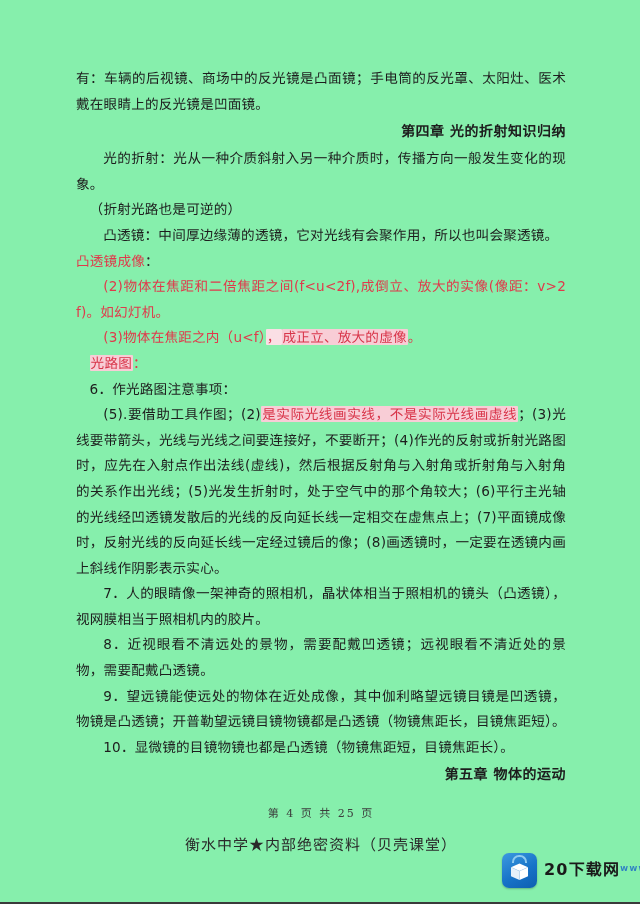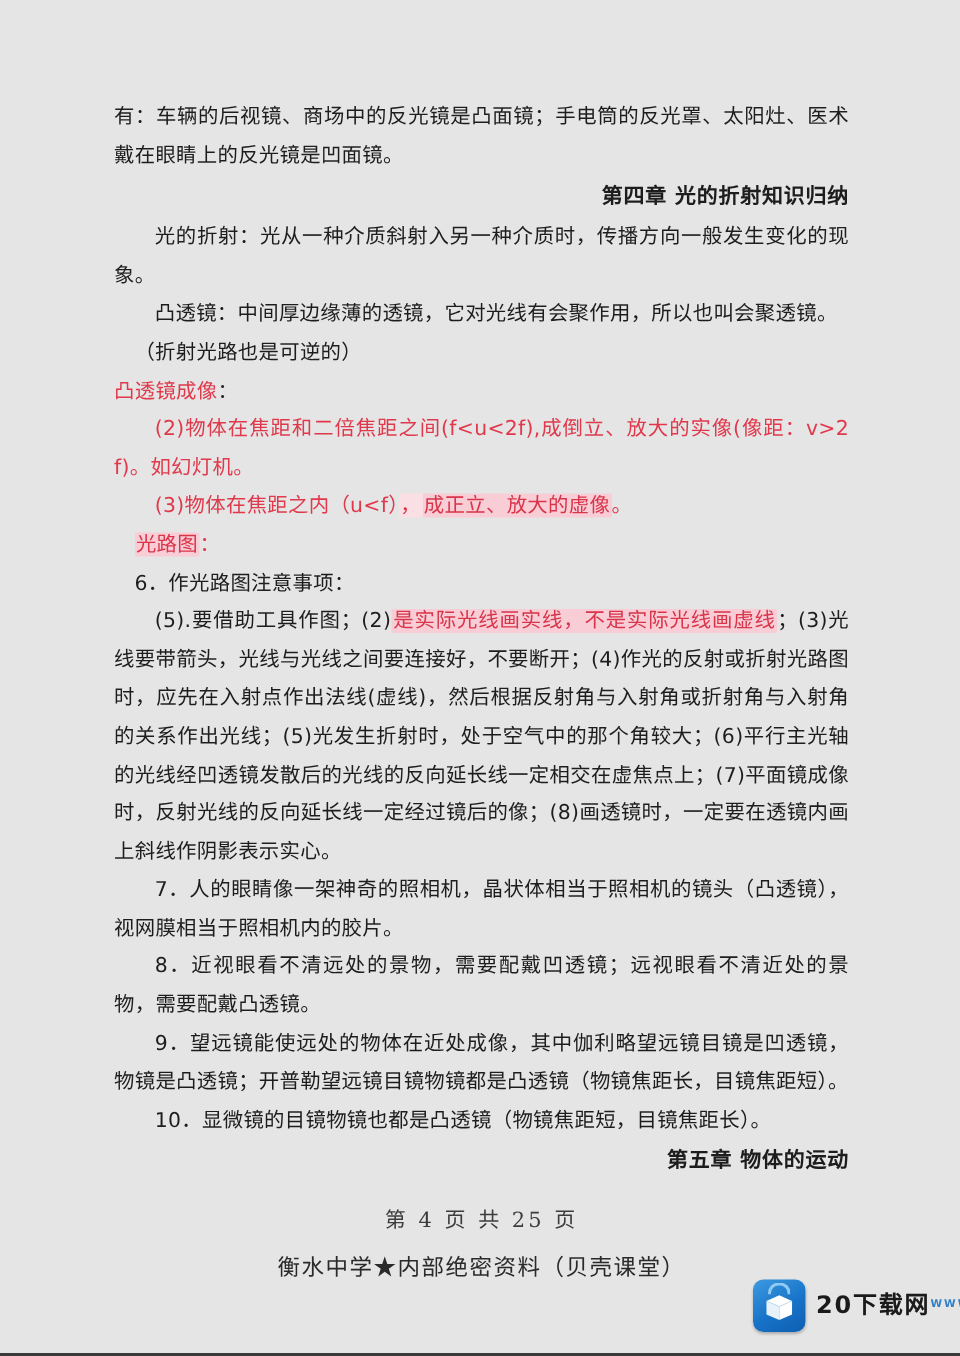--- a/index.html
+++ b/index.html
@@ -17,21 +17,21 @@
     color: #1d1d1d;
     -webkit-font-smoothing: antialiased;
   }
 
   
   #page-sheet {
     position: absolute;
     left: 0; top: 0;
     width: 640px;
     height: 904px;
-    background: #e5e5e5;
+    background: #86efac;
     box-sizing: border-box;
   }
   #bottom-rule {
     position: absolute;
     left: 0;
     bottom: 0;
     width: 640px;
     height: 2px;
     background: #3a3a3a;
   }
@@ -86,21 +86,21 @@
   
   #page-footer {
     position: absolute;
     left: 76px;
     top: 806px;
     width: 490px;
     text-align: center;
   }
   #page-number {
     font-family: "DejaVu Serif", "Liberation Serif", serif;
-    font-size: 14px;
+    font-size: 11px;
     letter-spacing: 2px;
     color: #3c3c3c;
     line-height: 16px;
   }
   #confidential-line {
     margin-top: 14px;
     font-family: "DejaVu Serif", "Liberation Serif", serif;
     font-size: 15px;
     letter-spacing: 1px;
     color: #2a2a2a;
@@ -172,23 +172,23 @@
 
   <div id="text-column">
 
     <p class="para">有：车辆的后视镜、商场中的反光镜是凸面镜；手电筒的反光罩、太阳灶、医术戴在眼睛上的反光镜是凹面镜。</p>
 
     <h2 class="chapter-title">第四章  光的折射知识归纳</h2>
 
     <p class="para indent">光的折射：光从一种介质斜射入另一种介质时，传播方向一般发生变化的现象。</p>
 
 
+    <p class="para indent-sm">（折射光路也是可逆的）</p>
+
     <p class="para indent">凸透镜：中间厚边缘薄的透镜，它对光线有会聚作用，所以也叫会聚透镜。</p>
-
-    <p class="para indent-sm">（折射光路也是可逆的）</p>
 
     <p class="para"><span class="red">凸透镜成像</span><span class="dark-punct">：</span></p>
 
 
     <p class="para indent red">(2)物体在焦距和二倍焦距之间(f&lt;u&lt;2f),成倒立、放大的实像(像距：v&gt;2f)。如幻灯机。</p>
 
     <p class="para indent"><span class="red">(3)物体在焦距之内（u&lt;f）</span><span class="hl-light">，</span><span class="hl">成正立、放大的虚像</span><span class="red">。</span></p>
 
     <p class="para indent-sm"><span class="hl">光路图</span><span class="red">：</span></p>
 

